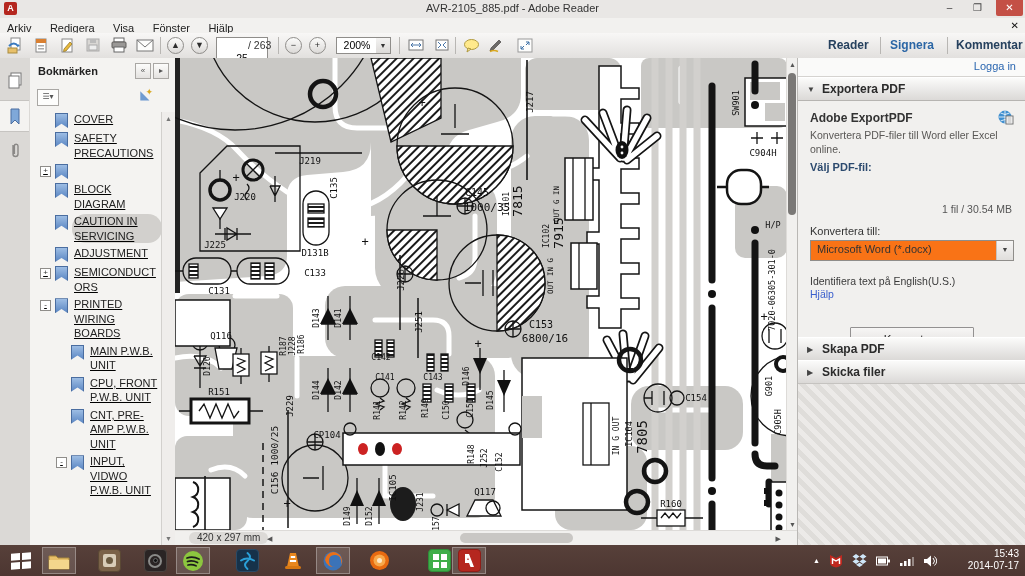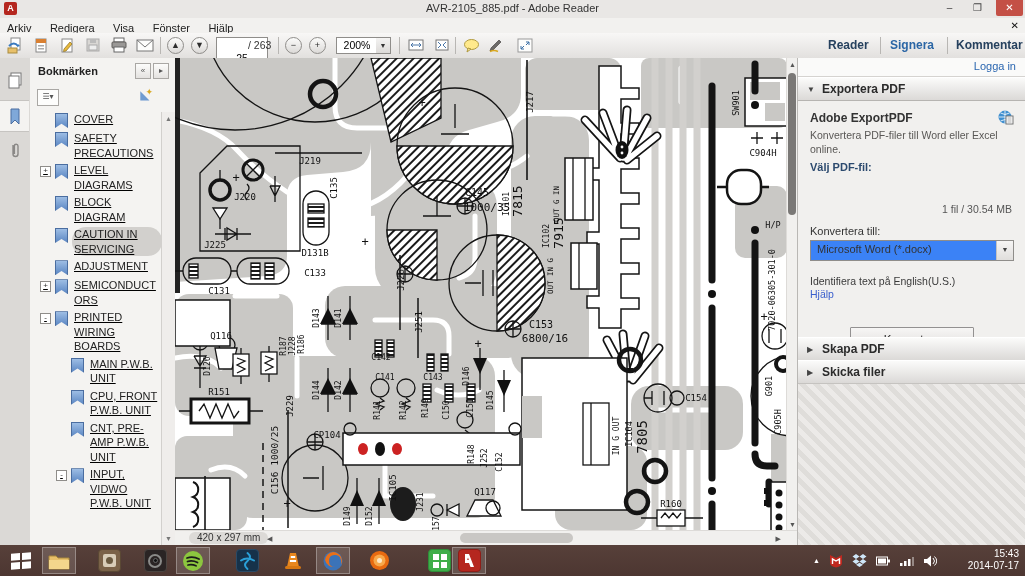--- a/index.html
+++ b/index.html
@@ -85,21 +85,21 @@
   #product-icon{position:absolute;right:12px;top:10px;width:16px;height:16px;}
   #product-desc{position:absolute;left:12px;top:30px;width:196px;font-size:10.5px;color:#5a5856;line-height:1.3;}
   #choose-label{position:absolute;left:12px;top:62px;font-size:11px;font-weight:bold;color:#2c4a6e;}
   #file-box{position:absolute;left:12px;top:78px;width:202px;height:21px;background:#fff;border:1px solid #999794;
             display:flex;align-items:center;}
   #file-box .pdficon{width:12px;height:14px;background:#fff;border:1px solid #c0392b;margin:0 5px 0 5px;position:relative;flex:none;}
   #file-box .pdficon::after{content:"";position:absolute;left:1px;top:3px;width:9px;height:7px;background:#c0392b;}
   #file-name{font-size:11px;color:#333;}
   #file-meta{position:absolute;right:14px;top:104px;font-size:10.5px;color:#555;}
   #convert-label{position:absolute;left:12px;top:126px;font-size:11px;color:#333;}
-  #format-box{position:absolute;left:12px;top:141px;width:202px;height:19px;background:#3b82f6;border:1px solid #8f8d8a;}
+  #format-box{position:absolute;left:12px;top:141px;width:202px;height:19px;background:#f97316;border:1px solid #8f8d8a;}
   #format-value{position:absolute;left:6px;top:2px;font-size:11px;color:#333;}
   #format-drop{position:absolute;right:0;top:0;width:16px;height:100%;border-left:1px solid #c5c3c0;
                background:linear-gradient(#f6f5f4,#e0dedc);font-size:7px;text-align:center;line-height:18px;color:#444;}
   #ocr-text{position:absolute;left:12px;top:176px;font-size:10.5px;color:#3a3a3a;}
   #change-link{position:absolute;left:12px;top:189px;font-size:10.5px;color:#3a5fcd;}
   #convert-btn{position:absolute;left:52px;top:228px;width:122px;height:24px;background:linear-gradient(#f7f6f5,#dcdad8);
                border:1px solid #939191;font-size:11.5px;color:#222;text-align:center;line-height:22px;border-radius:1px;}
   #hdr-export{top:19px;} #hdr-create{top:279px;} #hdr-send{top:302px;}
   #panel-hatch{position:absolute;left:0;top:325px;width:100%;height:162px;
                background:repeating-linear-gradient(45deg,#eceae8 0 5px,#dfddda 5px 10px);border-top:1px solid #c5c3c0;}
@@ -270,21 +270,20 @@
         <span class="bm-label" style="width: 92px;">COVER</span>
       </div>
       <div class="bm-row" style="padding-left: 10px;">
         <span class="bm-toggle" style="visibility: hidden;"></span>
         <span class="bm-ribbon"></span>
         <span class="bm-label" style="width: 92px;">SAFETY PRECAUTIONS</span>
       </div>
       <div class="bm-row" style="padding-left: 10px;">
         <span class="bm-toggle">+</span>
         <span class="bm-ribbon"></span>
-        <span class="bm-label" style="width: 92px;">LEVEL DIAGRAMS</span>
       </div>
       <div class="bm-row" style="padding-left: 10px;">
         <span class="bm-toggle" style="visibility: hidden;"></span>
         <span class="bm-ribbon"></span>
         <span class="bm-label" style="width: 92px;">BLOCK DIAGRAM</span>
       </div>
       <div class="bm-row" style="padding-left: 10px;">
         <span class="bm-toggle" style="visibility: hidden;"></span>
         <span class="bm-ribbon"></span>
         <span class="bm-label sel" style="width: 92px; border-radius: 14px;">CAUTION IN SERVICING</span>

